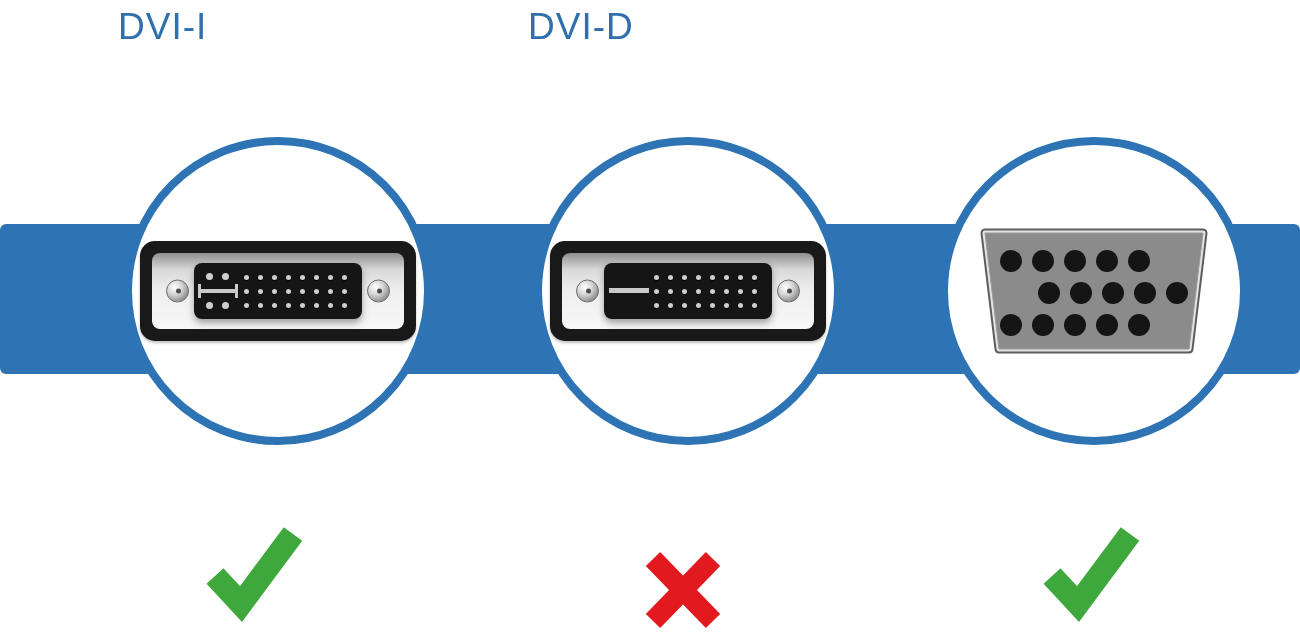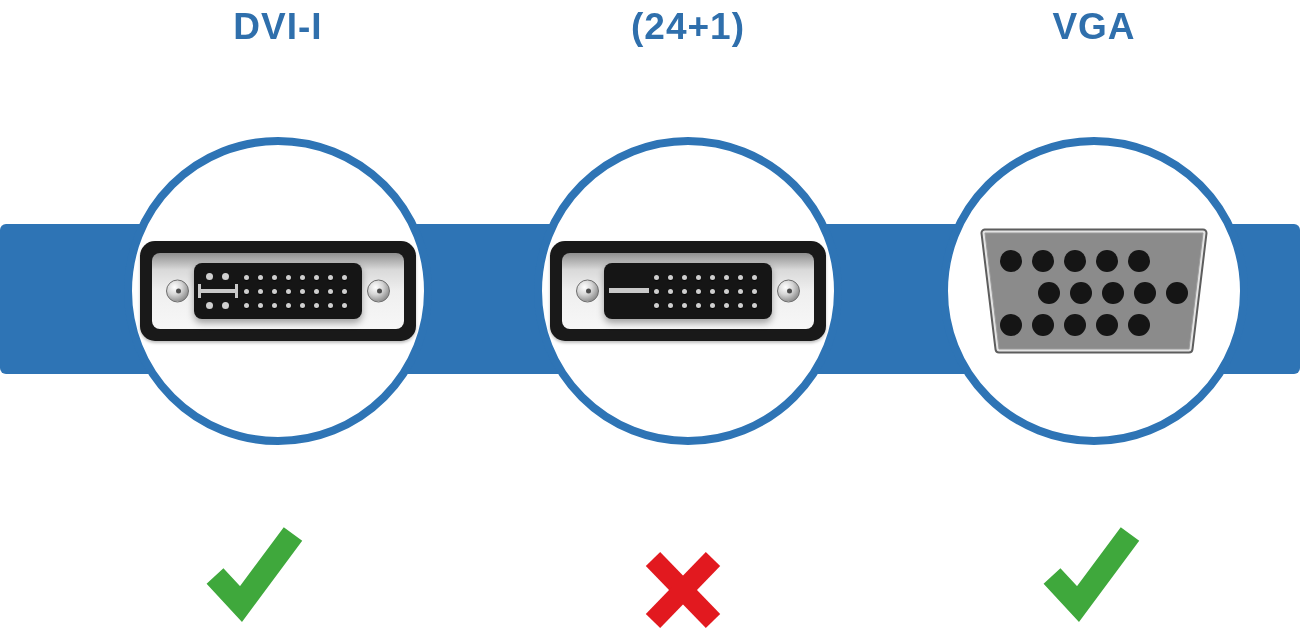--- a/index.html
+++ b/index.html
@@ -17,22 +17,22 @@
     background:#ffffff;
     font-family:"Liberation Sans", sans-serif;
   }
   .band{
     position:absolute;left:0;top:224px;width:1300px;height:150px;
     background:var(--band-blue);border-radius:6px;z-index:0;
   }
   .col{position:absolute;top:0;width:320px;height:644px;z-index:1;}
   .col-1{left:118px;} .col-2{left:528px;} .col-3{left:934px;}
   .labels{
-    position:absolute;top:4px;left:0;width:100%;text-align:center;
-    color:var(--label-text);font-size:37px;line-height:46px;letter-spacing:1px;font-weight:bold;
+    position:absolute;top:4px;left:0;width:100%;
+    color:var(--label-text);font-size:37px;line-height:46px;letter-spacing:1px;
   }
   .circle{
     position:absolute;top:137px;left:50%;transform:translateX(-50%);
     width:292px;height:292px;border:8px solid var(--band-blue);
     border-radius:50%;background:#ffffff;
     display:flex;align-items:center;justify-content:center;
   }
   
   .dvi-shell{
     position:relative;width:276px;height:100px;background:var(--shell-black);
@@ -147,21 +147,21 @@
       </div>
     </div>
   </div>
   <svg class="verdict v-check" style="left:83px" width="104" height="104" viewBox="0 0 104 104">
     <polyline class="check-line" points="14,50 40,78 92,8"></polyline>
   </svg>
 </div>
 
 <div class="col col-2">
   <div class="labels">
-    <div>(24+1)</div>
+    <div>DVI-D</div>
   </div>
   <div class="circle">
     <div class="dvi-shell">
       <div class="dvi-face">
         <div class="screw screw-left"></div>
         <div class="screw screw-right"></div>
         <div class="pin-block">
           <div class="analog">
             <div class="blade blade-d"></div>
           </div>
@@ -201,24 +201,20 @@
       </div>
     </div>
   </div>
   <svg class="verdict v-cross" style="left:112px" width="86" height="86" viewBox="0 0 86 86">
     <line class="cross-line" x1="13" y1="12" x2="73" y2="74"></line>
     <line class="cross-line" x1="73" y1="12" x2="13" y2="74"></line>
   </svg>
 </div>
 
 <div class="col col-3">
-  <div class="labels">
-    <div>VGA</div>
-    <div></div>
-  </div>
   <div class="circle">
     <svg class="vga-svg" width="234" height="126" viewBox="0 0 234 126">
       <polygon class="vga-rim" points="8,5 226,5 212,121 22,121"></polygon>
       <polygon class="vga-chrome" points="8,5 226,5 212,121 22,121"></polygon>
       <polygon class="vga-face" points="8,5 226,5 212,121 22,121"></polygon>
       <g>
           <circle cx="34" cy="33" r="11" class="vga-hole"></circle>
           <circle cx="66" cy="33" r="11" class="vga-hole"></circle>
           <circle cx="98" cy="33" r="11" class="vga-hole"></circle>
           <circle cx="130" cy="33" r="11" class="vga-hole"></circle>

